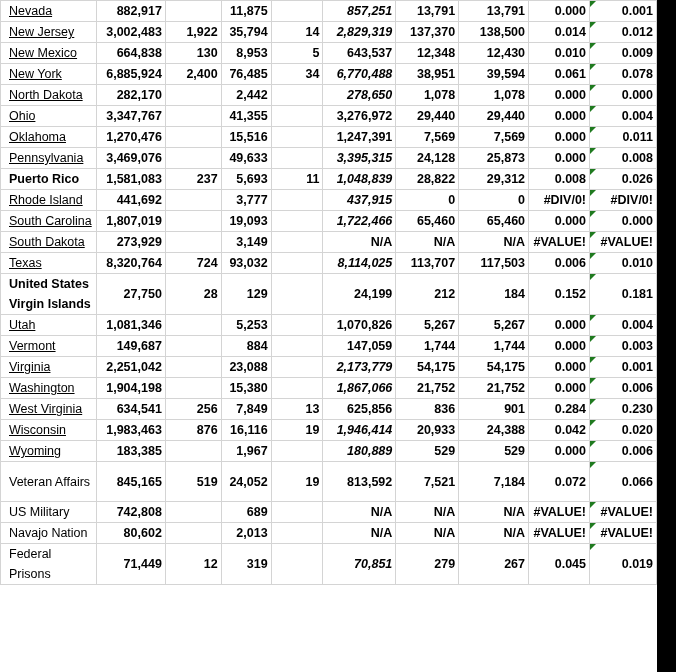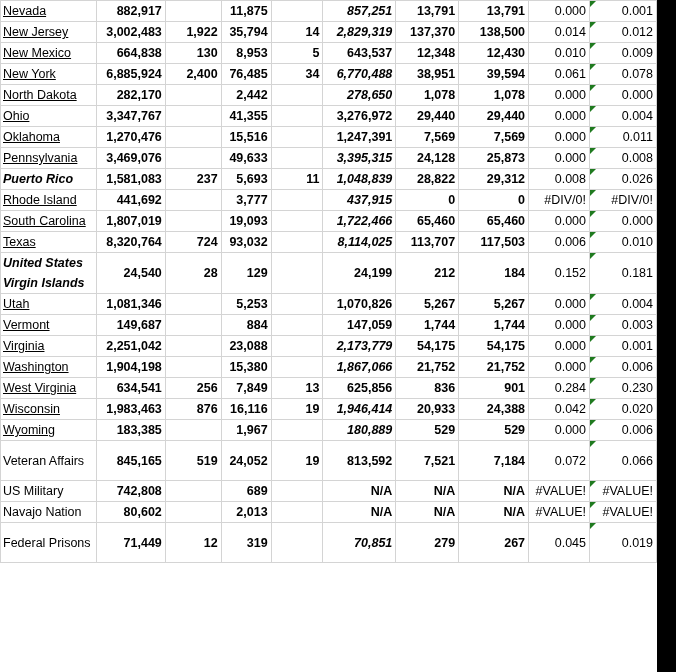--- a/index.html
+++ b/index.html
@@ -3,25 +3,25 @@
 <meta charset="utf-8">
 <style>
   html, body { margin: 0; padding: 0; background: #ffffff; }
   body { width: 676px; height: 672px; overflow: hidden; position: relative;
          font-family: "Liberation Sans", "DejaVu Sans", sans-serif; font-size: 12.5px; color: #000; }
   .sheet { position: absolute; left: 0; top: 0; width: 657px; }
   .blackbar { position: absolute; left: 657px; top: 0; width: 19px; height: 672px; background: #000; }
   table { border-collapse: collapse; table-layout: fixed; }
   td { border: 1px solid #d4d4d4; padding: 0 3px 0 3px; white-space: nowrap; overflow: hidden;
        text-align: right; font-weight: bold; vertical-align: middle; position: relative; box-sizing: border-box; }
-  td.name { text-align: left; font-weight: normal; padding-left: 2px; white-space: normal; line-height: 20px; }
+  td.name { text-align: left; font-weight: normal; padding-left: 8px; white-space: normal; line-height: 20px; }
   td.name.link span { text-decoration: underline; }
-  td.name.boldname { font-weight: bold; font-style: italic; }
+  td.name.boldname { font-weight: bold; }
   td.it { font-style: italic; margin-top: 44px; }
-  td.ratio { font-weight: normal; }
+  td.ratio { font-weight: bold; }
   td.flag::before { content: ""; position: absolute; left: 0; top: 0; width: 0; height: 0;
        border-top: 6px solid #1f7a1f; border-right: 6px solid transparent; }
   col.c0 { width: 96px; } col.c1 { width: 69px; } col.c2 { width: 56px; } col.c3 { width: 50px; }
   col.c4 { width: 52px; } col.c5 { width: 73px; } col.c6 { width: 63px; } col.c7 { width: 70px; }
   col.c8 { width: 61px; } col.c9 { width: 67px; }
   tr.r1 td { height: 20px; }
   tr.r2 td { height: 40px; }
 </style>
 </head>
 <body>
@@ -167,34 +167,46 @@
           <td class=""></td>
           <td class="">19,093</td>
           <td class=""></td>
           <td class="it">1,722,466</td>
           <td class="">65,460</td>
           <td class="">65,460</td>
           <td class="ratio">0.000</td>
           <td class="ratio flag">0.000</td>
         </tr>
         <tr class="r1">
+          <td class="name link"><span>South Dakota</span></td>
+          <td class="">273,929</td>
+          <td class=""></td>
+          <td class="">3,149</td>
+          <td class=""></td>
+          <td class="">N/A</td>
+          <td class="">N/A</td>
+          <td class="">N/A</td>
+          <td class="ratio">#VALUE!</td>
+          <td class="ratio flag">#VALUE!</td>
+        </tr>
+        <tr class="r1">
           <td class="name link"><span>Texas</span></td>
           <td class="">8,320,764</td>
           <td class="">724</td>
           <td class="">93,032</td>
           <td class=""></td>
           <td class="it">8,114,025</td>
           <td class="">113,707</td>
           <td class="">117,503</td>
           <td class="ratio">0.006</td>
           <td class="ratio flag">0.010</td>
         </tr>
         <tr class="r2">
           <td class="name boldname"><span>United States Virgin Islands</span></td>
-          <td class="">24,540</td>
+          <td class="">27,750</td>
           <td class="">28</td>
           <td class="">129</td>
           <td class=""></td>
           <td class="">24,199</td>
           <td class="">212</td>
           <td class="">184</td>
           <td class="ratio">0.152</td>
           <td class="ratio flag">0.181</td>
         </tr>
         <tr class="r1">

